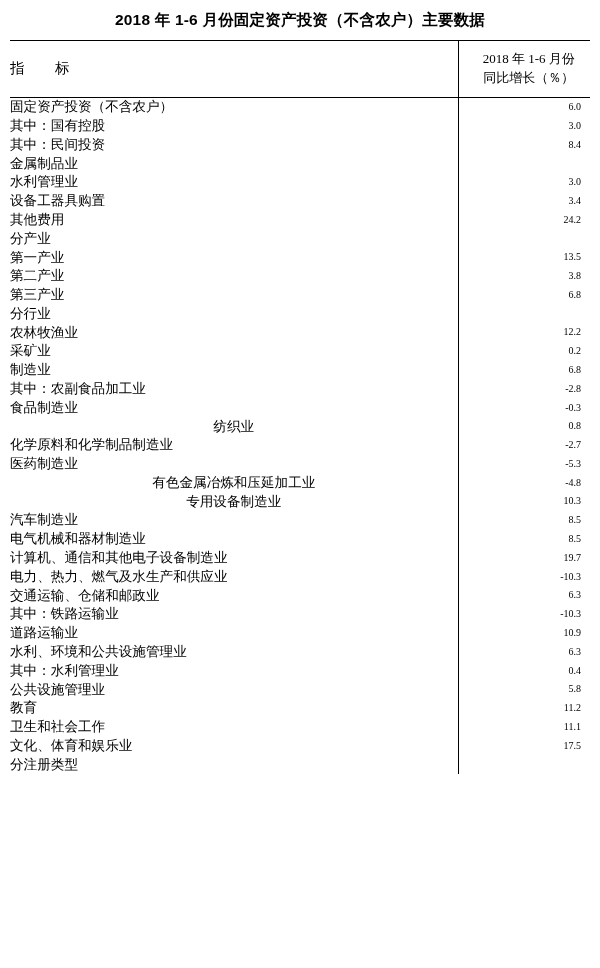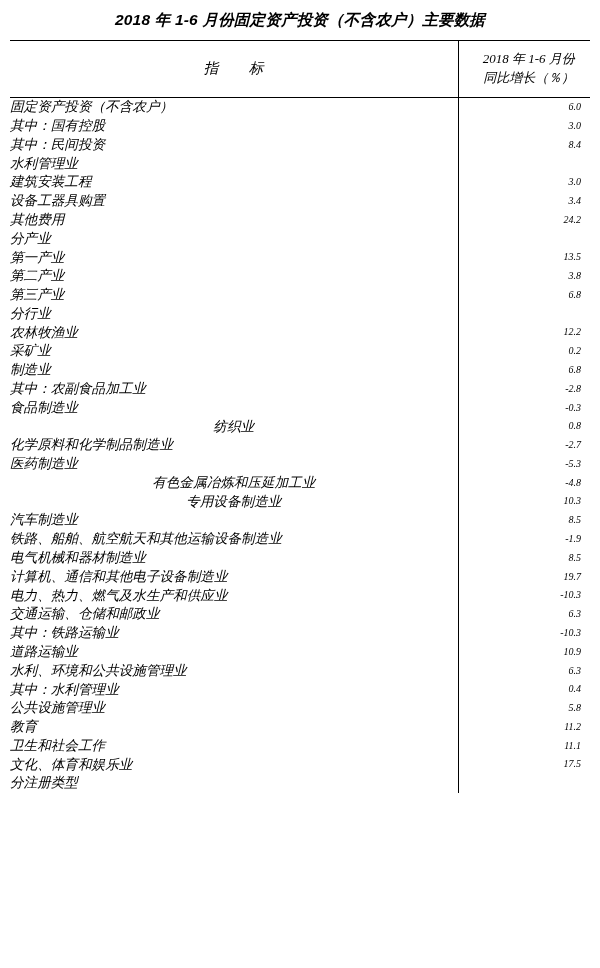--- a/index.html
+++ b/index.html
@@ -12,21 +12,20 @@
     height: 968px;
     font-family: "Liberation Serif", "DejaVu Serif", serif;
     color: #000000;
     overflow: hidden;
   }
   .page {
     width: 600px;
     height: 968px;
     position: relative;
     box-sizing: border-box;
-    font-style: italic;
   }
   .title {
     text-align: center;
     font-size: 15.5px;
     font-weight: bold;
     letter-spacing: 0.2px;
     padding: 10px 0 9px 0;
     font-family: "Liberation Sans", "DejaVu Sans", sans-serif;
   }
   table.main {
@@ -37,21 +36,20 @@
   }
   table.main .rule-top td {
     border-top: 1.4px solid #000;
   }
   .hdr-row td {
     border-bottom: 1.2px solid #000;
     vertical-align: middle;
     padding: 9px 0 9px 0;
   }
   .hdr-left {
-    text-align: center;
     font-size: 14.5px;
     letter-spacing: 0.5px;
     border-right: 1.2px solid #000;
   }
   .hdr-right {
     font-size: 13px;
     line-height: 1.45;
     padding-left: 9px !important;
     text-align: center;
   }
@@ -104,25 +102,25 @@
         </tr>
         <tr>
           <td class="lbl i1">其中：国有控股</td>
           <td class="val">3.0</td>
         </tr>
         <tr>
           <td class="lbl i1">其中：民间投资</td>
           <td class="val">8.4</td>
         </tr>
         <tr>
-          <td class="lbl i0">水利管理业</td>
-          <td class="val"></td>
-        </tr>
-        <tr>
-          <td class="lbl i1">建筑安装工程</td>
+          <td class="lbl i0">金属制品业</td>
+          <td class="val"></td>
+        </tr>
+        <tr>
+          <td class="lbl i1">水利管理业</td>
           <td class="val">3.0</td>
         </tr>
         <tr>
           <td class="lbl i1">设备工器具购置</td>
           <td class="val">3.4</td>
         </tr>
         <tr>
           <td class="lbl i1">其他费用</td>
           <td class="val">24.2</td>
         </tr>
@@ -184,24 +182,20 @@
         </tr>
         <tr>
           <td class="lbl i4">专用设备制造业</td>
           <td class="val">10.3</td>
         </tr>
         <tr>
           <td class="lbl i3">汽车制造业</td>
           <td class="val">8.5</td>
         </tr>
         <tr>
-          <td class="lbl i3">铁路、船舶、航空航天和其他运输设备制造业</td>
-          <td class="val">-1.9</td>
-        </tr>
-        <tr>
           <td class="lbl i3">电气机械和器材制造业</td>
           <td class="val">8.5</td>
         </tr>
         <tr>
           <td class="lbl i3">计算机、通信和其他电子设备制造业</td>
           <td class="val">19.7</td>
         </tr>
         <tr>
           <td class="lbl i1">电力、热力、燃气及水生产和供应业</td>
           <td class="val">-10.3</td>

